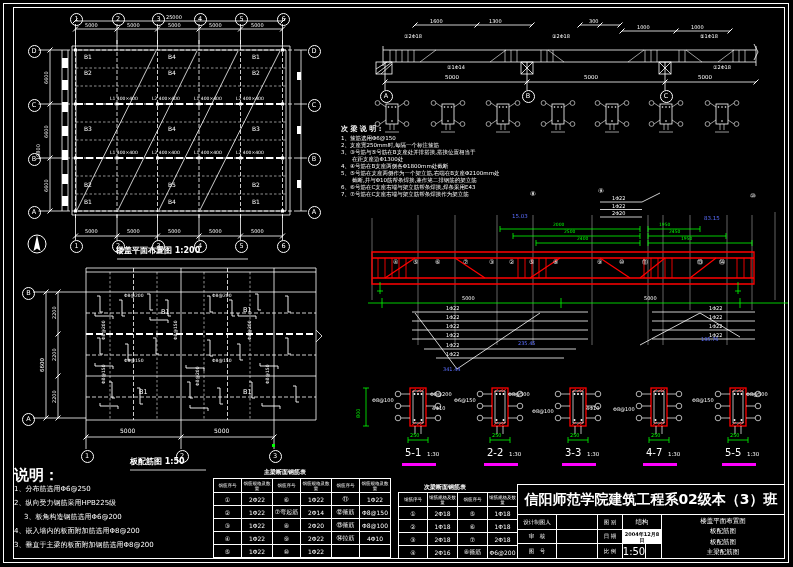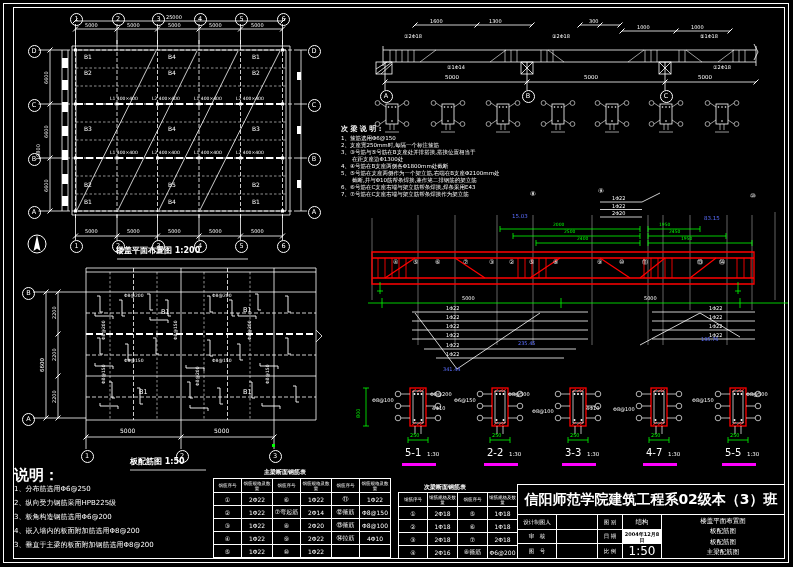--- a/index.html
+++ b/index.html
@@ -324,21 +324,21 @@
   <i class="bub" style="left:175.5px;top:449.5px">2</i>
   <i class="bub" style="left:268.5px;top:449.5px">3</i>
   <i class="bub" style="left:22px;top:286.5px">B</i>
   <i class="bub" style="left:22px;top:412.5px">A</i>
 </div>
 
 <div>
   <i class="t s9 bold" style="left:14px;top:468px">说明：</i>
   <i class="t s7" style="left:14px;top:486px">1、分布筋选用Φ6@250</i>
   <i class="t s7" style="left:14px;top:500px">2、纵向受力钢筋采用HPB225级</i>
-  <i class="t s7" style="left:14px;top:514px">3、板角构造钢筋选用Φ6@200</i>
+  <i class="t s7" style="left:24px;top:514px">3、板角构造钢筋选用Φ6@200</i>
   <i class="t s7" style="left:14px;top:528px">4、嵌入墙内的板面附加筋选用Φ8@200</i>
   <i class="t s7" style="left:14px;top:542px">3、垂直于主梁的板面附加钢筋选用Φ8@200</i>
 </div>
 
 <div>
   <i class="t s7 bold" style="left:341px;top:126px">次 梁 说 明 :</i>
   <i class="t s55" style="left:341px;top:136px">1、箍筋选用Φ6@150</i>
   <i class="t s55" style="left:341px;top:143px">2、支座宽250mm时,每隔一个标注箍筋</i>
   <i class="t s55" style="left:341px;top:150px">3、③号筋与⑤号筋在B支座处并排搭接,搭接位置相当于</i>
   <i class="t s55" style="left:341px;top:157px">　　在距支座边Φ1300处</i>
@@ -557,21 +557,21 @@
   <div class="tbx" style="left:556px;top:514px;width:42px;height:16px;font-size:5.5px"></div>
   <div class="tbx" style="left:597px;top:514px;width:26px;height:16px;font-size:5.5px">图 别</div>
   <div class="tbx" style="left:622px;top:514px;width:40px;height:16px;font-size:6.5px">结构</div>
   <div class="tbx" style="left:517px;top:529px;width:40px;height:15px;font-size:5.5px">审　核</div>
   <div class="tbx" style="left:556px;top:529px;width:42px;height:15px;font-size:5.5px"></div>
   <div class="tbx" style="left:597px;top:529px;width:26px;height:15px;font-size:5.5px">日 期</div>
   <div class="tbx bold" style="left:622px;top:529px;width:40px;height:15px;font-size:5px;background:#fff;color:#000">2004年12月8日</div>
   <div class="tbx" style="left:517px;top:543px;width:40px;height:16px;font-size:5.5px">图　号</div>
   <div class="tbx" style="left:556px;top:543px;width:42px;height:16px;font-size:5.5px"></div>
   <div class="tbx" style="left:597px;top:543px;width:26px;height:16px;font-size:5.5px">比 例</div>
-  <div class="tbx" style="left:622px;top:543px;width:40px;height:16px;font-size:12px">1:50</div>
+  <div class="tbx" style="left:622px;top:543px;width:24px;height:16px;font-size:10px">1:50</div>
   <div class="tbx" style="left:661px;top:514px;width:124px;height:45px">
     <div>
       <div style="font-size:6.5px;line-height:10.5px">楼盖平面布置图</div>
       <div style="font-size:6.5px;line-height:10.5px">板配筋图</div>
       <div style="font-size:6.5px;line-height:10.5px">板配筋图</div>
       <div style="font-size:6.5px;line-height:10.5px">主梁配筋图</div>
     </div>
   </div>
 </div>
 

